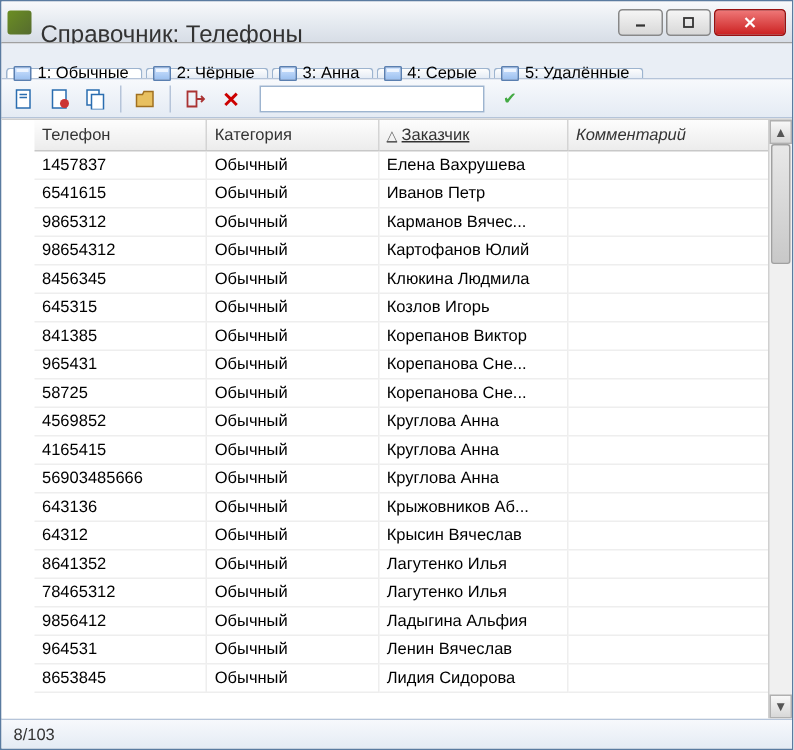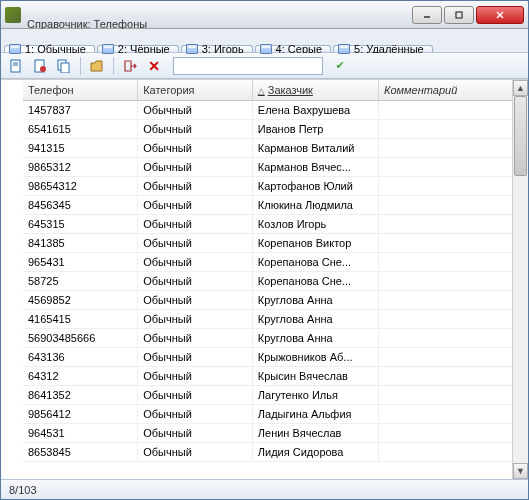--- a/index.html
+++ b/index.html
@@ -1,20 +1,20 @@
 <!DOCTYPE html>
 <html><head>
 <meta charset="utf-8">
 <style>
 * { margin: 0; padding: 0; box-sizing: border-box; font-family: Tahoma, Arial, sans-serif; font-size: 11px; }
 body { background: #fff; width: 529px; height: 500px; overflow: hidden; }
 .window { width: 529px; height: 500px; border: 1px solid #5a7ba0; background: #f0f0f0; display: flex; flex-direction: column; }
 .titlebar { height: 28px; background: linear-gradient(to bottom, #f8f9fb 0%, #e6ebf1 50%, #d7dde6 100%); border-bottom: 1px solid #a0a0a0; display: flex; align-items: center; padding: 0 4px; }
 .titlebar-icon { width: 16px; height: 16px; margin-right: 6px; background: linear-gradient(135deg,#6b8e23,#556b2f); border-radius: 2px; }
-.titlebar-text { flex: 1; color: #333; font-size: 11px; margin-top: 18px; }
+.titlebar-text { flex: 1; color: #333; font-size: 16px; margin-top: 18px; }
 .titlebar-buttons { display: flex; gap: 2px; }
 .tb-btn { width: 30px; height: 18px; border: 1px solid #888; border-radius: 3px; display: flex; align-items: center; justify-content: center; background: linear-gradient(to bottom,#f5f5f5,#d8d8d8); cursor: pointer; }
 .tb-close { width: 48px; background: linear-gradient(to bottom,#e77,#c22); border-color: #911; color: #fff; font-weight: bold; }
 .tb-btn svg { width: 10px; height: 10px; }
 .tabbar { height: 24px; background: #e9eef5; border-bottom: 1px solid #b5c4d9; display: flex; align-items: stretch; padding: 2px 3px 0 3px; gap: 2px; }
 .tab { display: flex; align-items: center; padding: 0 8px 0 4px; border: 1px solid #9db4cf; border-bottom: none; border-radius: 3px 3px 0 0; background: linear-gradient(to bottom,#fdfdfd,#e5ecf5); cursor: pointer; gap: 4px; margin-top: 14px; }
 .tab.active { background: #fff; font-weight: normal; }
 .tab-icon { width: 12px; height: 10px; border: 1px solid #5a7fb0; background: linear-gradient(to bottom,#cfe3ff,#9cc0ef); border-radius: 1px; position: relative; }
 .tab-icon::before { content:""; position:absolute; top:1px; left:1px; right:1px; height:2px; background:#fff; opacity:.7; }
 .toolbar { height: 26px; background: linear-gradient(to bottom,#f7f9fc,#e4ebf4); border-bottom: 1px solid #b5c4d9; display: flex; align-items: center; padding: 0 4px; gap: 2px; }
@@ -71,21 +71,21 @@
       <div class="tab active">
         <span class="tab-icon"></span>
         <span>1: Обычные</span>
       </div>
       <div class="tab">
         <span class="tab-icon"></span>
         <span>2: Чёрные</span>
       </div>
       <div class="tab">
         <span class="tab-icon"></span>
-        <span>3: Игорь</span>
+        <span>3: Анна</span>
       </div>
       <div class="tab">
         <span class="tab-icon"></span>
         <span>4: Серые</span>
       </div>
       <div class="tab">
         <span class="tab-icon"></span>
         <span>5: Удалённые</span>
       </div>
     </div>
@@ -149,26 +149,20 @@
             <td>Елена Вахрушева</td>
             <td></td>
           </tr>
           <tr>
             <td>6541615</td>
             <td>Обычный</td>
             <td>Иванов Петр</td>
             <td></td>
           </tr>
           <tr>
-            <td>941315</td>
-            <td>Обычный</td>
-            <td>Карманов Виталий</td>
-            <td></td>
-          </tr>
-          <tr>
             <td>9865312</td>
             <td>Обычный</td>
             <td>Карманов Вячес...</td>
             <td></td>
           </tr>
           <tr>
             <td>98654312</td>
             <td>Обычный</td>
             <td>Картофанов Юлий</td>
             <td></td>
@@ -228,20 +222,26 @@
             <td></td>
           </tr>
           <tr>
             <td>64312</td>
             <td>Обычный</td>
             <td>Крысин Вячеслав</td>
             <td></td>
           </tr>
           <tr>
             <td>8641352</td>
+            <td>Обычный</td>
+            <td>Лагутенко Илья</td>
+            <td></td>
+          </tr>
+          <tr>
+            <td>78465312</td>
             <td>Обычный</td>
             <td>Лагутенко Илья</td>
             <td></td>
           </tr>
           <tr>
             <td>9856412</td>
             <td>Обычный</td>
             <td>Ладыгина Альфия</td>
             <td></td>
           </tr>

